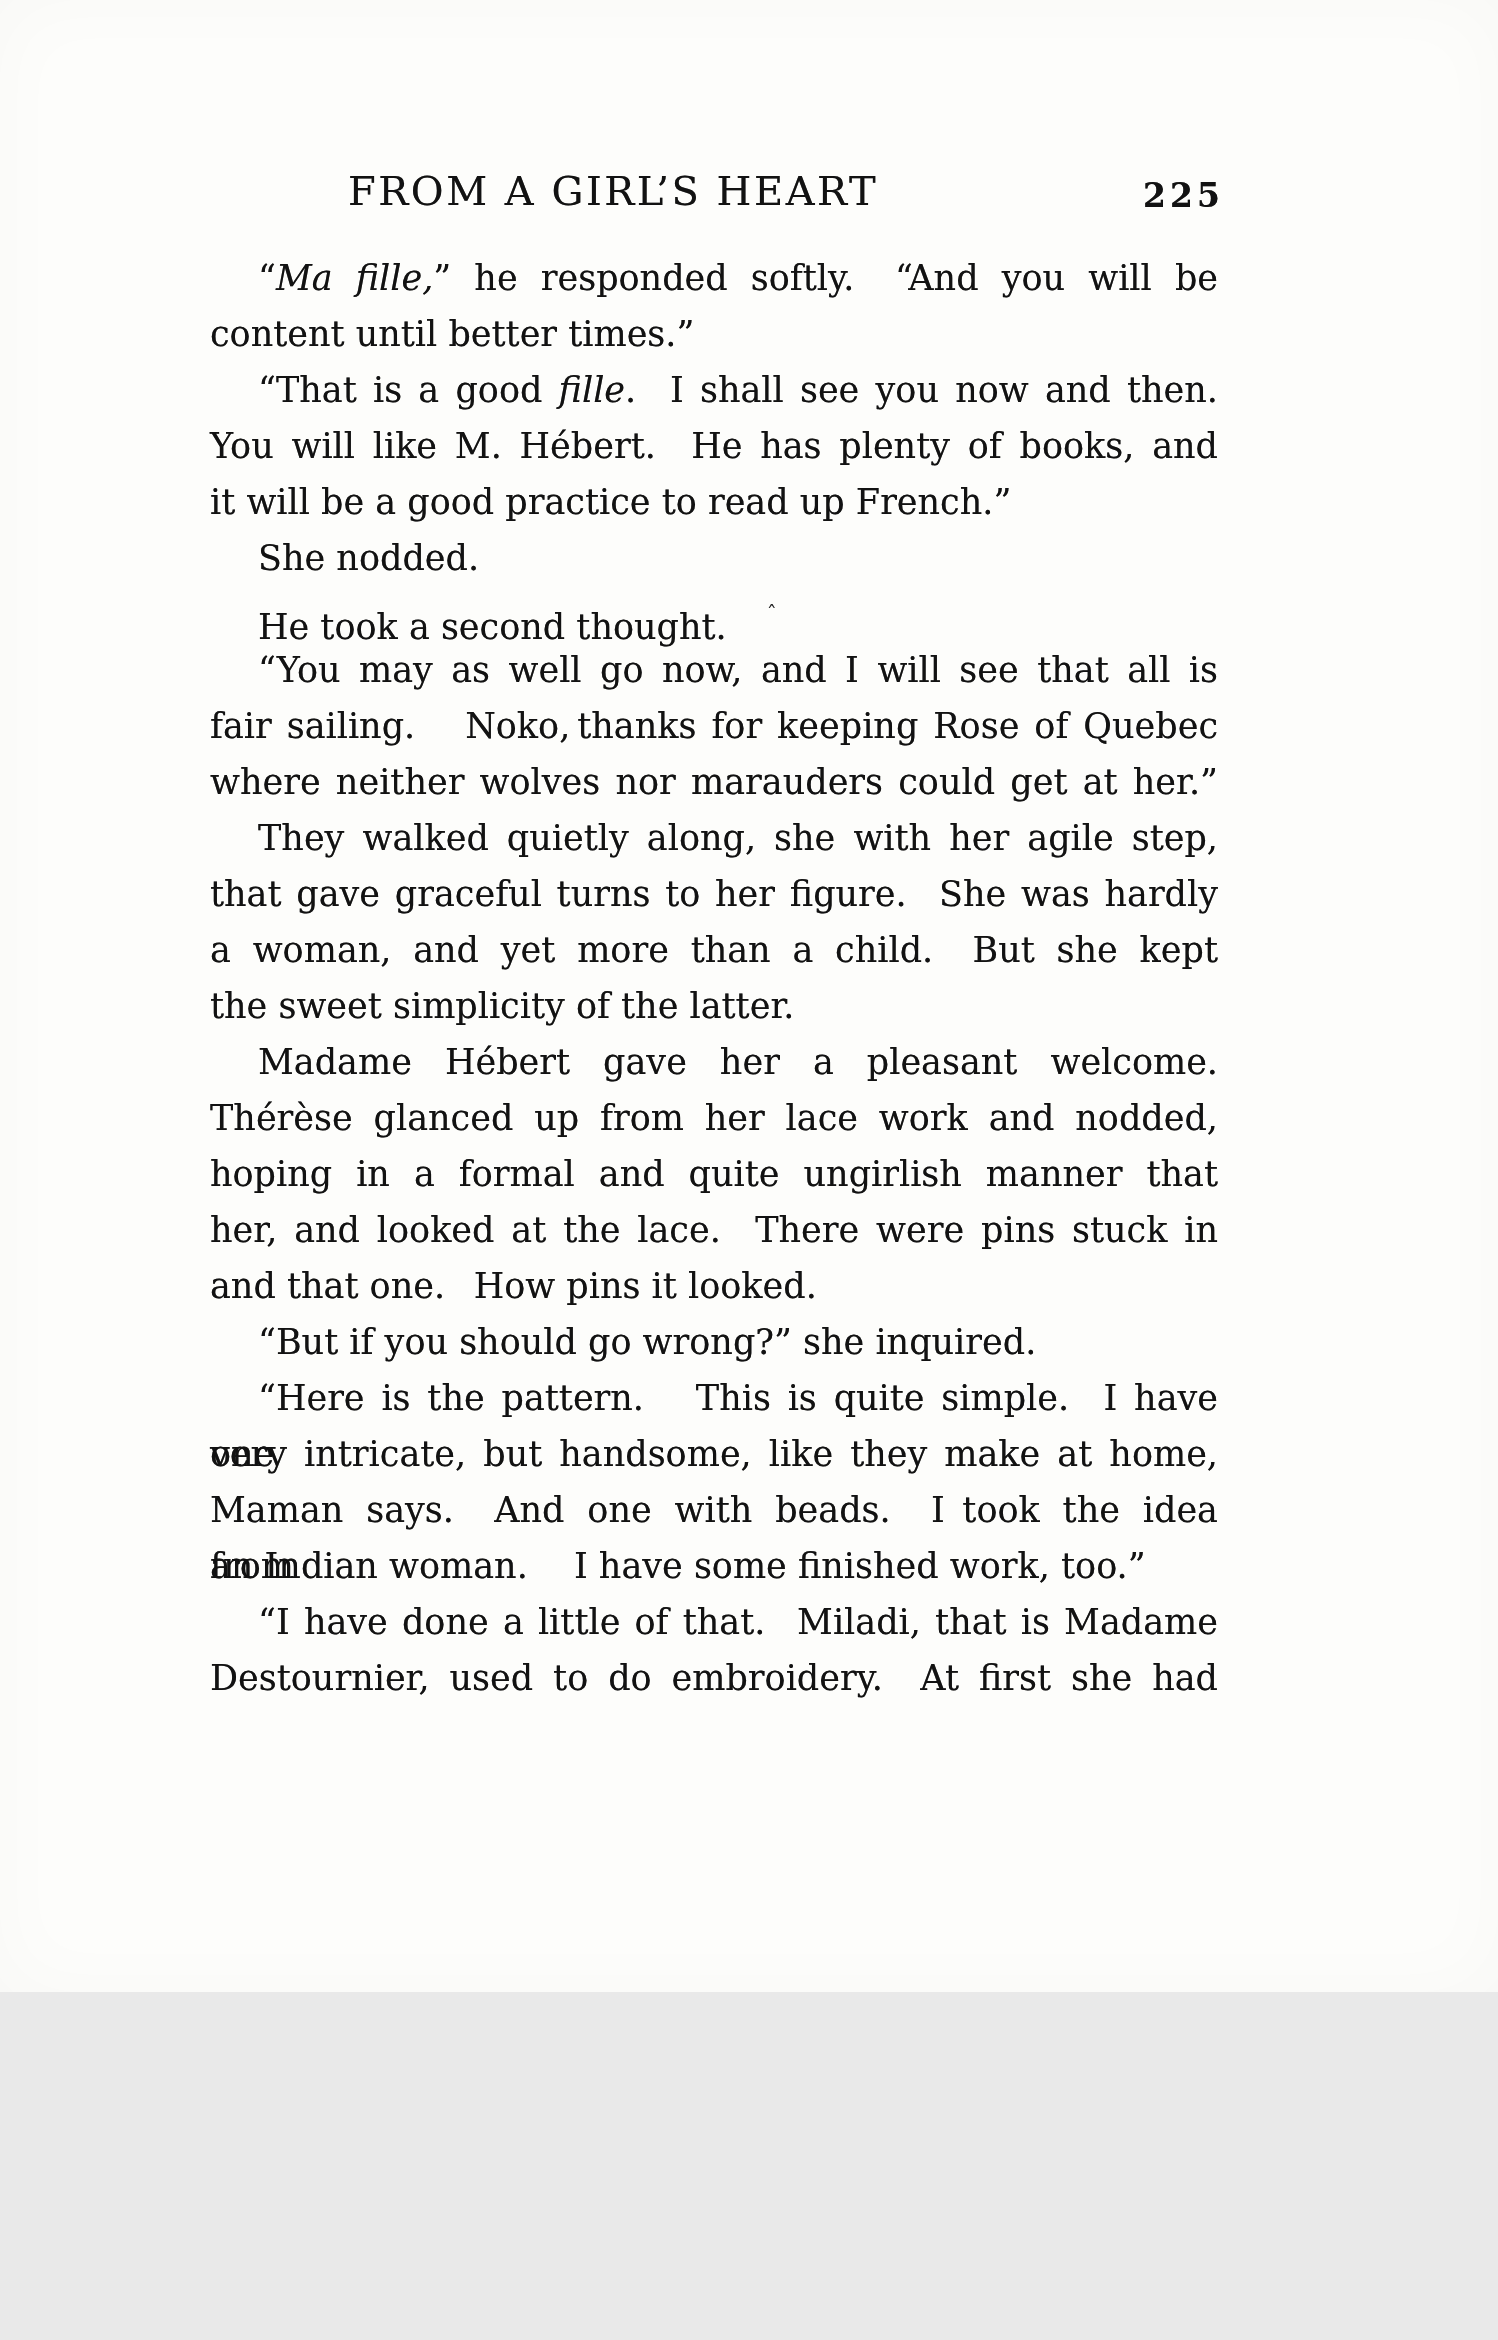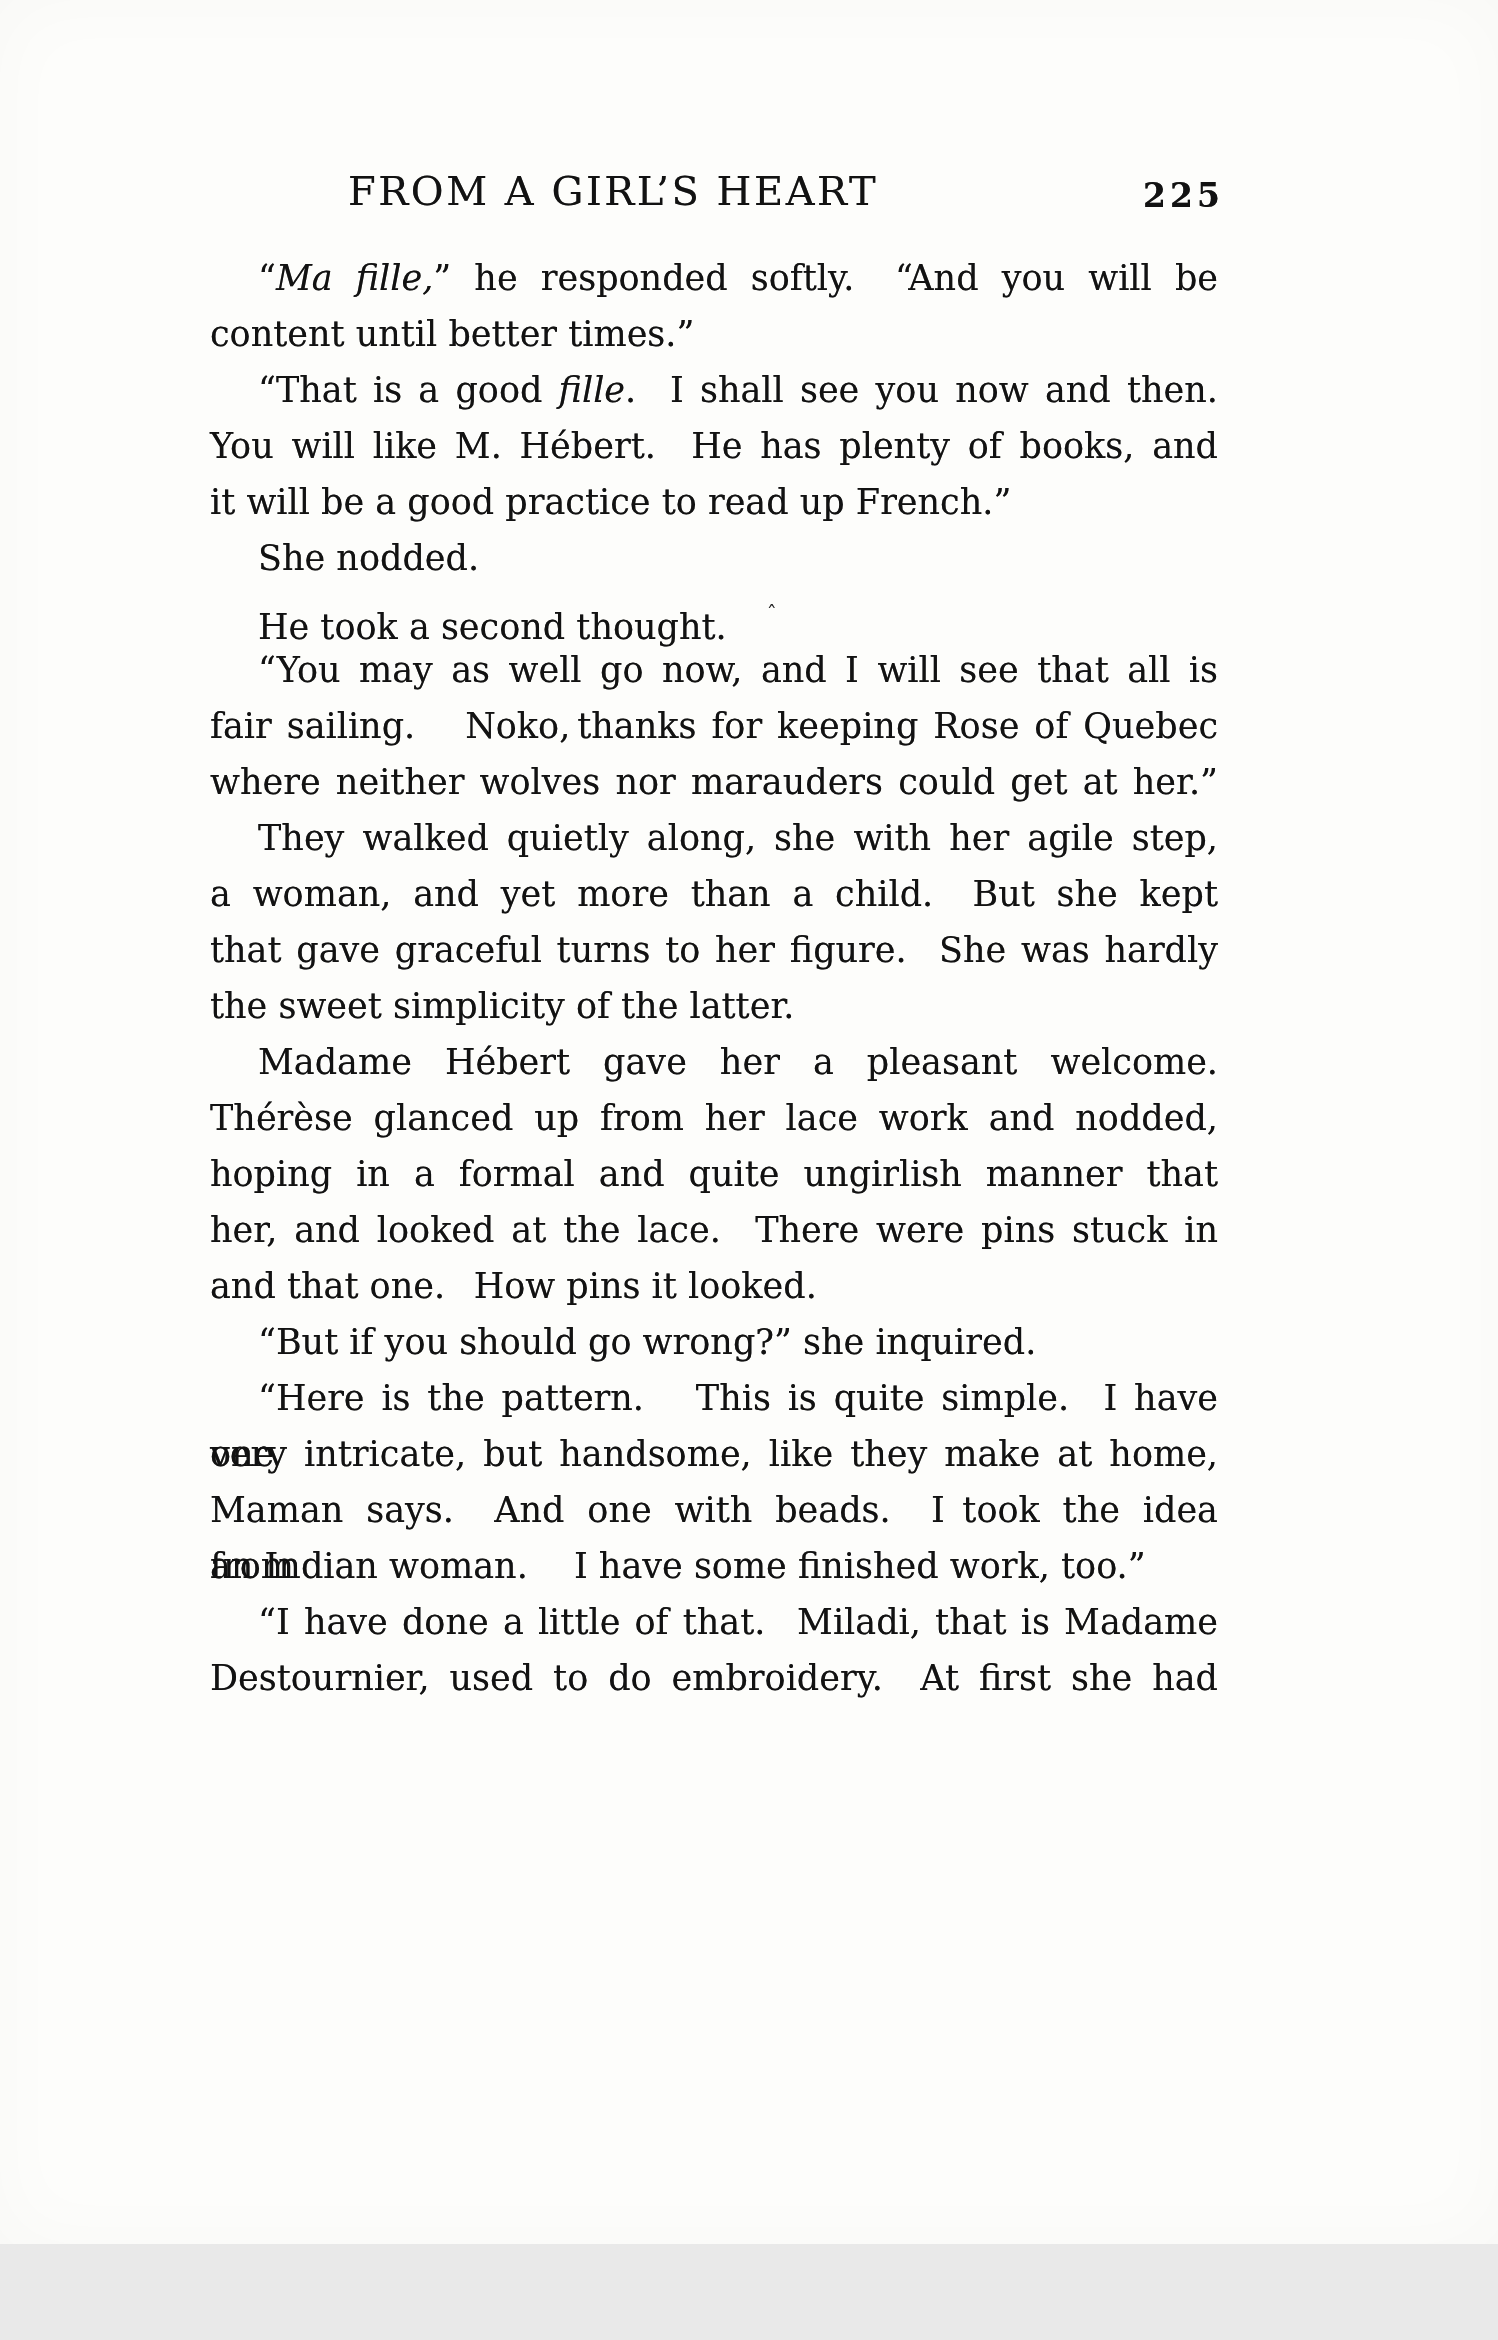--- a/index.html
+++ b/index.html
@@ -3,21 +3,21 @@
 <meta charset="utf-8">
 <style>
   html, body {
     margin: 0;
     padding: 0;
     background: #e9e9e9;
   }
   .page {
     position: relative;
     width: 1498px;
-    height: 2244px;
+    height: 1992px;
     background: #fdfdfb;
     overflow: hidden;
     font-family: "DejaVu Serif", "Liberation Serif", serif;
     color: #121212;
     text-shadow: 0 0 0.5px rgba(0,0,0,0.55);
     box-shadow: inset 0 0 80px rgba(0,0,0,0.025);
   }
   .running-header {
     position: absolute;
     top: 171px;
@@ -79,22 +79,22 @@
       <div class="line"><span>content until better times.”</span></div>
       <div class="line indent justify"><span>“That is a good </span><span class="italic">fille</span><span>.  I shall see you now and then.</span></div>
       <div class="line justify"><span>You will like M. Hébert.  He has plenty of books, and</span></div>
       <div class="line"><span>it will be a good practice to read up French.”</span></div>
       <div class="line indent"><span>She nodded.</span></div>
       <div class="line indent"><span>He took a second thought.</span><span class="mark">  ˆ</span></div>
       <div class="line indent justify"><span>“You may as well go now, and I will see that all is</span></div>
       <div class="line justify"><span>fair sailing.  Noko, thanks for keeping Rose of Quebec</span></div>
       <div class="line justify"><span>where neither wolves nor marauders could get at her.”</span></div>
       <div class="line indent justify"><span>They walked quietly along, she with her agile step,</span></div>
+      <div class="line justify"><span>that gave graceful turns to her figure.  She was hardly</span></div>
       <div class="line justify"><span>a woman, and yet more than a child.  But she kept</span></div>
-      <div class="line justify"><span>that gave graceful turns to her figure.  She was hardly</span></div>
       <div class="line"><span>the sweet simplicity of the latter.</span></div>
       <div class="line indent justify"><span>Madame Hébert gave her a pleasant welcome.</span></div>
       <div class="line justify"><span>Thérèse glanced up from her lace work and nodded,</span></div>
       <div class="line justify"><span>hoping in a formal and quite ungirlish manner that</span></div>
       <div class="line justify"><span>her, and looked at the lace.  There were pins stuck in</span></div>
       <div class="line"><span>and that one.  How pins it looked.</span></div>
       <div class="line indent"><span>“But if you should go wrong?” she inquired.</span></div>
       <div class="line indent justify"><span>“Here is the pattern.  This is quite simple.  I have one</span></div>
       <div class="line justify"><span>very intricate, but handsome, like they make at home,</span></div>
       <div class="line justify"><span>Maman says.  And one with beads.  I took the idea from</span></div>

